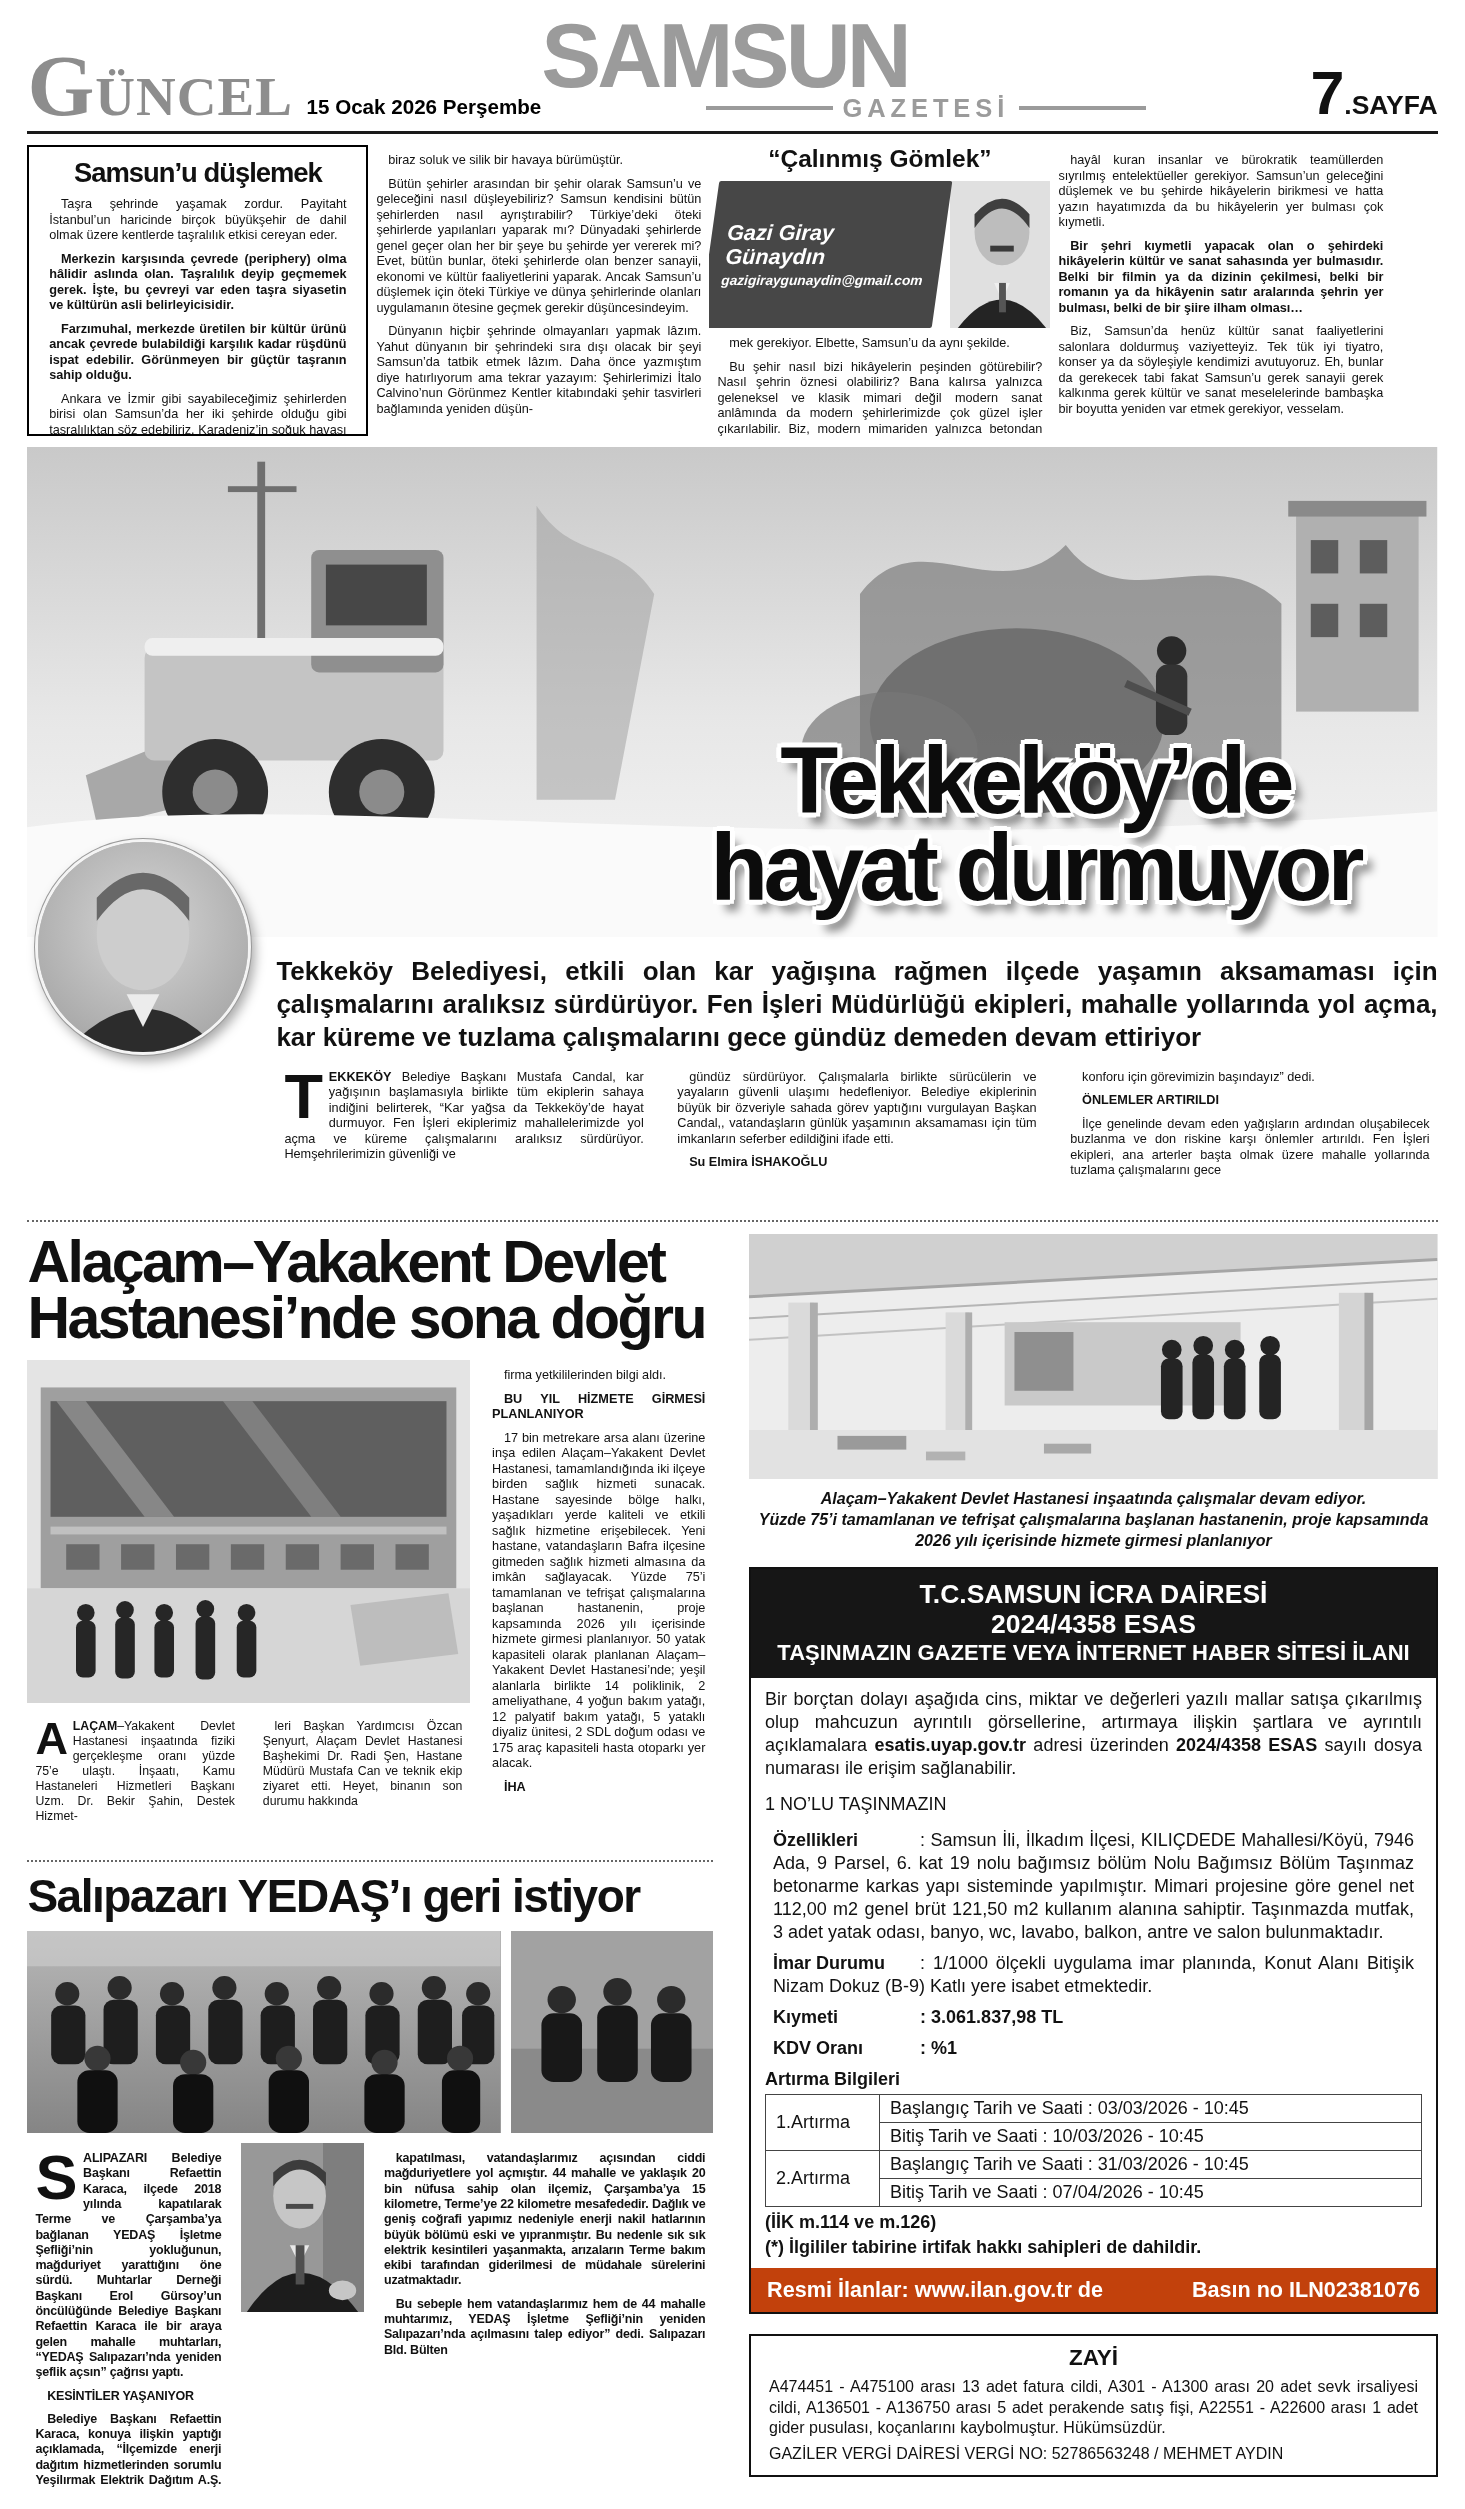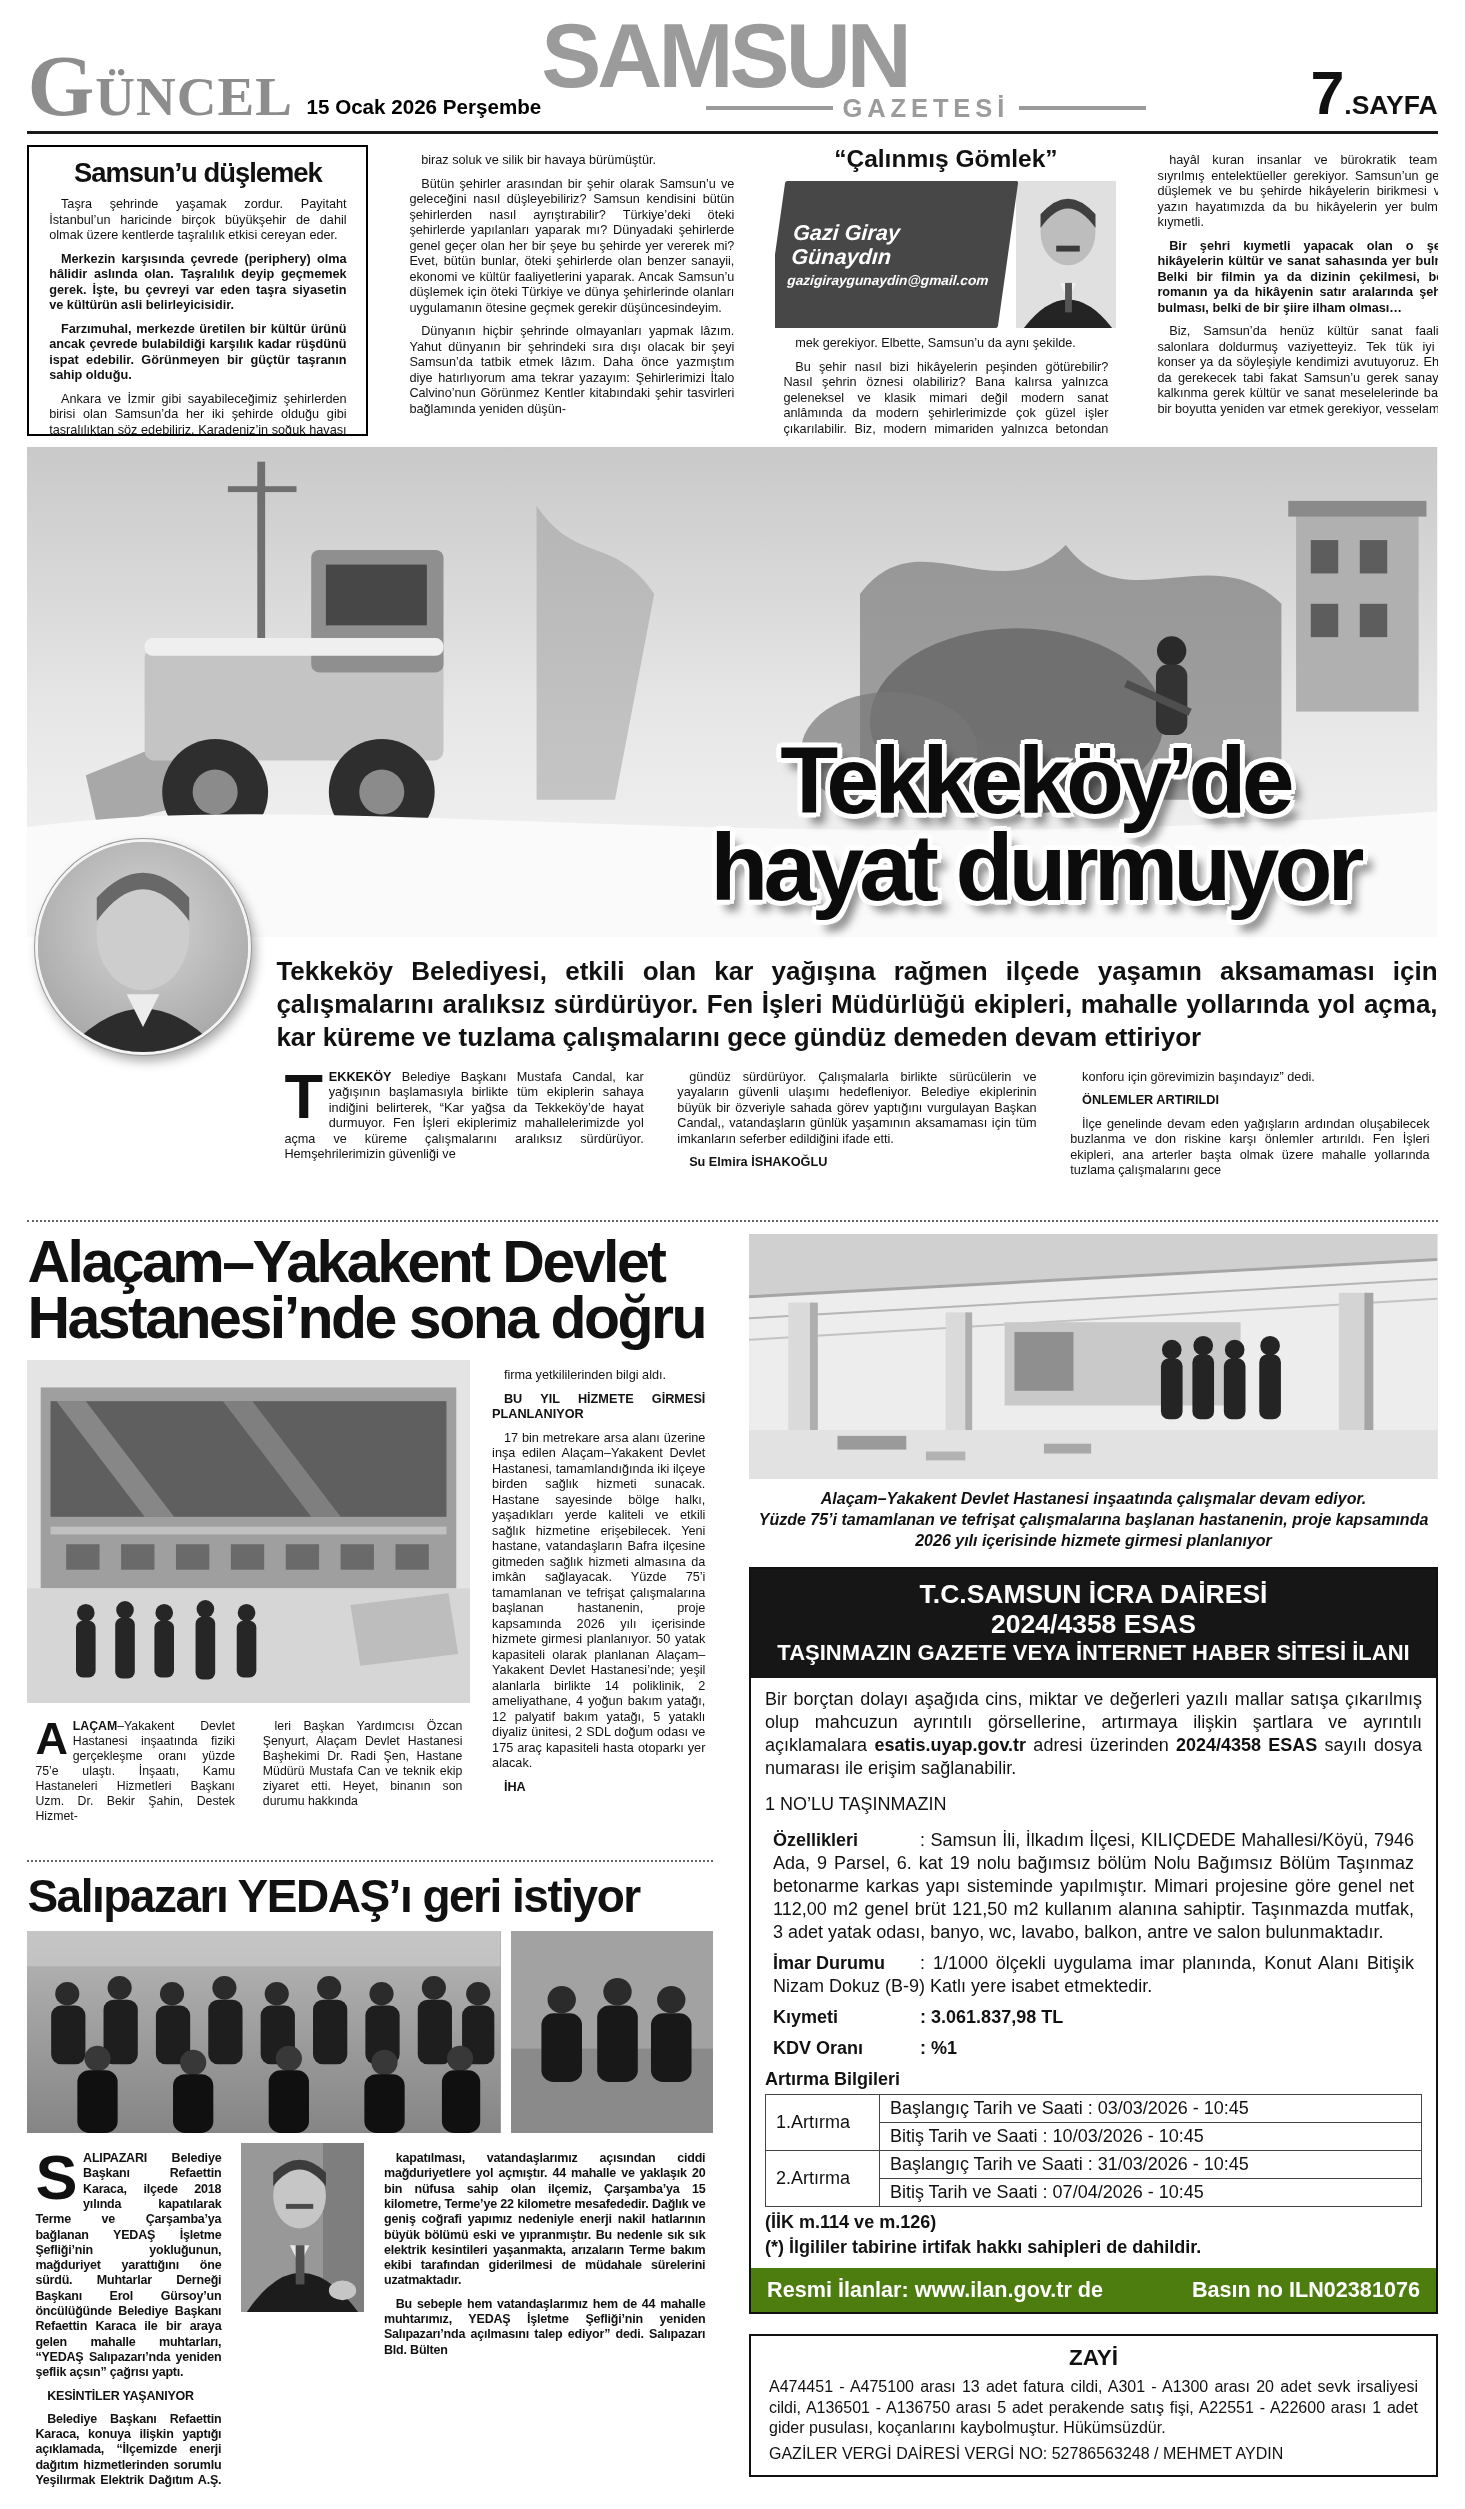--- a/index.html
+++ b/index.html
@@ -21,21 +21,21 @@
   .brand { flex:1; }
   .brand-name { font-size:90px; font-weight:bold; color:#9b9b9b; letter-spacing:-3.9px; line-height:.82; }
   .brand-sub-row { display:flex; align-items:center; justify-content:center; gap:9.8px; margin-top:0; }
   .brand-line { height:3.9px; background:#9b9b9b; width:127px; }
   .brand-sub { font-size:25.5px; font-weight:bold; color:#9b9b9b; letter-spacing:4.9px; }
   .pageno { white-space:nowrap; padding-bottom:2px; }
   .pageno-num { font-size:61px; font-weight:bold; line-height:.8; }
   .pageno-word { font-size:26.5px; font-weight:bold; }
 
   
-  .topstrip { display:flex; gap:33px; height:302px; overflow:hidden; padding-top:11.8px; }
+  .topstrip { display:flex; gap:0; height:302px; overflow:hidden; padding-top:11.8px; }
   .col { width:341px; flex:none; overflow:hidden; }
   .opinion-box { border:2px solid #000; padding:7.8px 11.8px; }
   .opinion-title { font-size:27.4px; font-weight:bold; text-align:center; margin:2px 0 7.8px; letter-spacing:-1px; }
   .para { margin:8px; text-align:justify; font-size:12.7px; line-height:15.5px; text-indent:11.8px; }
   .para.b { font-weight:bold; }
   .nodent { text-indent:0 !important; }
 
   .ctitle { font-size:24.5px; font-weight:bold; text-align:center; margin:0 0 7.8px; }
   .cplate-row { display:flex; gap:7.8px; align-items:stretch; margin-bottom:7.8px; height:147px; }
   .cplate { background:#474747; color:#fff; transform:skewX(-8deg); padding:9.8px 15.7px; flex:1;
@@ -104,21 +104,21 @@
   .seg.b { font-weight:bold; }
   .no1 { font-weight:normal; margin:13px 0; }
   .lrow { margin:8px; text-align:justify; }
   .lbl { display:inline-block; width:147px; font-weight:bold; }
   .valb { font-weight:bold; }
   .art-title { font-weight:bold; margin:2px 0; }
   .auction-table { width:100%; border-collapse:collapse; margin:2.9px 0 3.9px; font-size:18px; }
   .auction-table td { border:1.5px solid #444; padding:2px 9.8px; }
   td.an { width:114px; }
   .legal-note { font-weight:bold; margin:2px 0; }
-  .legal-footer { background:#4d7c0f; color:#fff; display:flex; justify-content:space-between;
+  .legal-footer { background:#c2410c; color:#fff; display:flex; justify-content:space-between;
     padding:8.8px 15.7px; font-weight:bold; font-size:21.6px; }
 
   .zayi { border:2px solid #111; margin-top:19.6px; padding:9.8px 17.6px 11.8px; }
   .zayi-title { text-align:center; font-weight:bold; font-size:22.5px; margin:0 0 5.9px; }
   .zayi-body { font-size:16px; line-height:20.6px; text-align:justify; margin:0 0 5.9px; }
   .zayi-footer { font-weight:normal; font-size:16px; }
 
   svg { display:block; }
 </style>
 </head>

